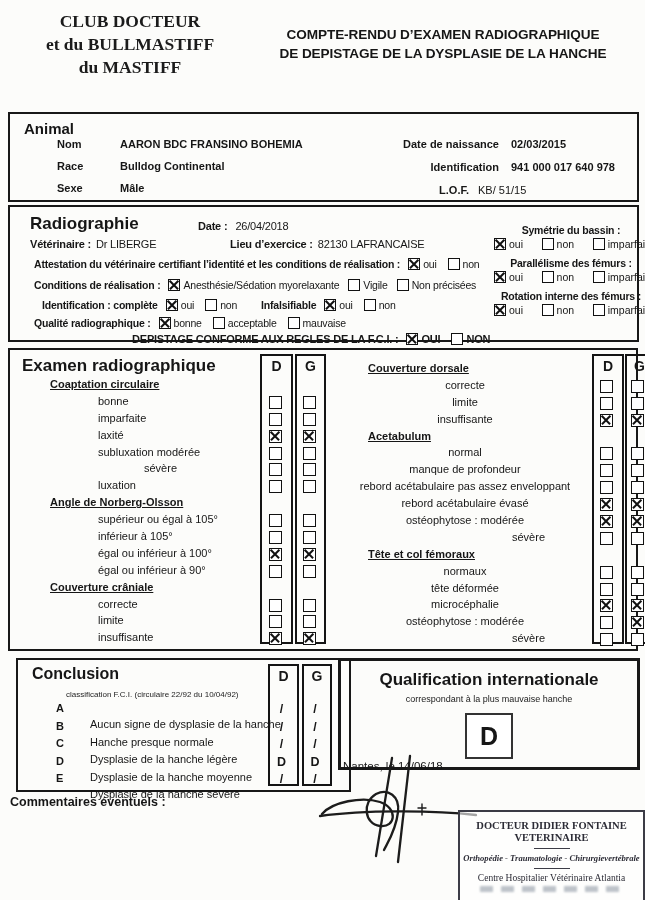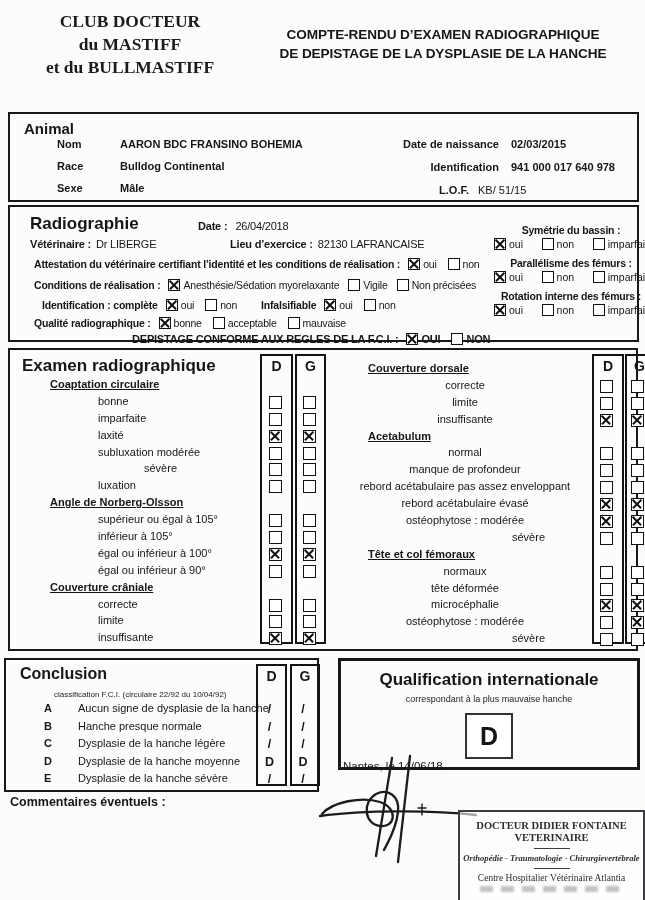--- a/index.html
+++ b/index.html
@@ -71,21 +71,21 @@
 
   
   .conc h2{position:absolute;left:14px;top:5px;font-size:16px;}
   .conc .sub{position:absolute;left:48px;top:30px;font-size:8px;color:#222;}
   .conc .frame{top:4px;bottom:4px;}
   .conc .fd{left:250px;width:27px;}
   .conc .fg{left:284px;width:26px;}
   .conc .rows{top:42px;}
   .conc-row{position:relative;height:17.6px;font-size:11px;white-space:nowrap;}
   .conc-row .code{position:absolute;left:38px;font-weight:700;}
-  .conc-row .clabel{position:absolute;left:72px;}
+  .conc-row .clabel{position:absolute;left:72px;margin-top:16px;}
   .conc-row .dval{position:absolute;left:250px;width:27px;text-align:center;font-weight:700;font-size:12.5px;}
   .conc-row .gval{position:absolute;left:284px;width:26px;text-align:center;font-weight:700;font-size:12.5px;}
 
   
   .qual{text-align:center;}
   .qual h2{font-size:17px;margin-top:9px;}
   .qual .sub{font-size:9px;margin-top:4px;color:#222;}
   .grade-box{width:44px;height:42px;border:2px solid #333;margin:9px auto 0;
              display:flex;align-items:center;justify-content:center;font-size:25px;font-weight:700;background:#fff;}
 
@@ -103,22 +103,22 @@
     background:repeating-linear-gradient(90deg,#8a93a0 0 13px,transparent 13px 21px);}
   .sig{position:absolute;left:318px;top:752px;}
 </style>
 </head>
 <body>
 
 <div class="page">
 
   <div class="abs club">
     <div>CLUB DOCTEUR</div>
+    <div>et du BULLMASTIFF</div>
     <div>du MASTIFF</div>
-    <div>et du BULLMASTIFF</div>
   </div>
   <div class="abs main-title">
     <div>COMPTE-RENDU D’EXAMEN RADIOGRAPHIQUE</div>
     <div>DE DEPISTAGE DE LA DYSPLASIE DE LA HANCHE</div>
   </div>
 
   <section class="panel" style="left:8px;top:112px;width:627px;height:86px;">
     <h2 class="abs animal-title">Animal</h2>
     <span class="fld b" style="left:47px;top:24px;">Nom</span>
     <span class="fld b" style="left:110px;top:24px;">AARON BDC FRANSINO BOHEMIA</span>
@@ -457,21 +457,21 @@
           </div>
           <div class="exam-row">
             <span class="i2">sévère</span>
             <span class="cell d-cell"><span class="cb"></span></span>
             <span class="cell g-cell"><span class="cb"></span></span>
           </div>
         </div>
     </div>
   </section>
 
-  <section class="panel thick conc" style="left:4px;top:658px;width:311px;height:130px;">
+  <section class="panel thick conc" style="left:16px;top:658px;width:311px;height:130px;padding-left:20px;">
     <h2>Conclusion</h2>
     <div class="sub">classification F.C.I. (circulaire 22/92 du 10/04/92)</div>
     <div class="frame fd">
       <span class="fh">D</span>
     </div>
     <div class="frame fg">
       <span class="fh">G</span>
     </div>
     <div class="rows">
         <div class="conc-row">

